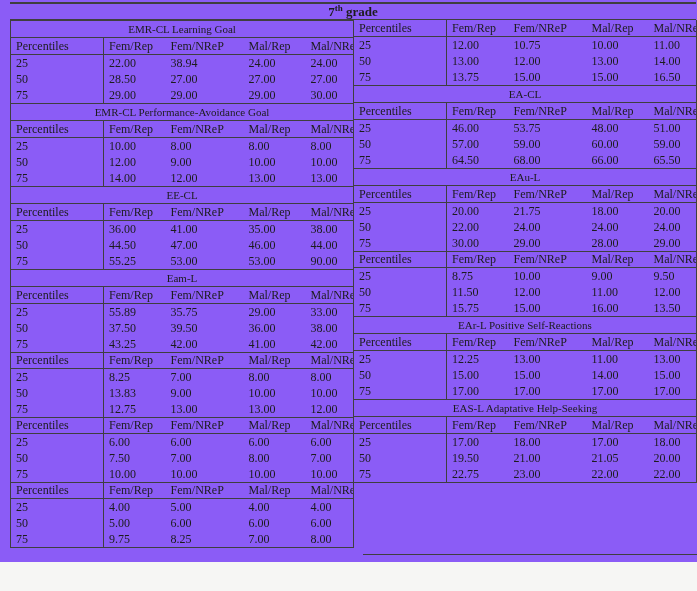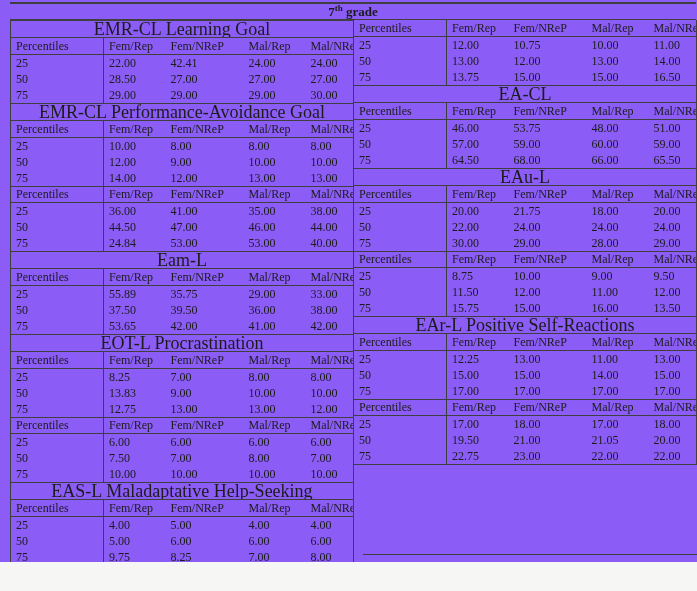--- a/index.html
+++ b/index.html
@@ -40,21 +40,21 @@
     font-size:12px;font-weight:normal;
     padding:0 0 0 5px;
     text-align:left;
     white-space:nowrap;overflow:hidden;
     vertical-align:middle;
   }
   tr.title-row td{
     text-align:center;padding:0;
     border-top:1px solid var(--bc);
     border-bottom:1px solid var(--bc);
-    font-size:18px;
+    font-size:11px;
   }
   tr.header-row th{border-bottom:1px solid var(--bc);}
   tr.header-row th:first-child,
   tr.data-row td:first-child{border-right:1px solid var(--bc);margin-top:48px;}
   tr.data-row:last-child td{border-bottom:1px solid var(--bc);}
   col.c-perc{width:93px;}
   col.c-v1{width:62px;}
   col.c-v2{width:78px;}
   col.c-v3{width:62px;}
   col.c-v4{width:48px;}
@@ -89,21 +89,21 @@
       <tr class="header-row">
         <th>Percentiles</th>
         <th>Fem/Rep</th>
         <th>Fem/NReP</th>
         <th>Mal/Rep</th>
         <th>Mal/NRep</th>
       </tr>
       <tr class="data-row">
         <td>25</td>
         <td>22.00</td>
-        <td>42.41</td>
+        <td>38.94</td>
         <td>24.00</td>
         <td>24.00</td>
       </tr>
       <tr class="data-row">
         <td>50</td>
         <td>28.50</td>
         <td>27.00</td>
         <td>27.00</td>
         <td>27.00</td>
       </tr>
@@ -162,20 +162,23 @@
 
   <table class="subtable">
     <colgroup>
       <col class="c-perc">
               <col class="c-v1">
               <col class="c-v2">
               <col class="c-v3">
               <col class="c-v4">
     </colgroup>
     <tbody>
+      <tr class="title-row">
+        <td colspan="5">EE-CL</td>
+      </tr>
       <tr class="header-row">
         <th>Percentiles</th>
         <th>Fem/Rep</th>
         <th>Fem/NReP</th>
         <th>Mal/Rep</th>
         <th>Mal/NRep</th>
       </tr>
       <tr class="data-row">
         <td>25</td>
         <td>36.00</td>
@@ -185,24 +188,24 @@
       </tr>
       <tr class="data-row">
         <td>50</td>
         <td>44.50</td>
         <td>47.00</td>
         <td>46.00</td>
         <td>44.00</td>
       </tr>
       <tr class="data-row">
         <td>75</td>
-        <td>24.84</td>
+        <td>55.25</td>
         <td>53.00</td>
         <td>53.00</td>
-        <td>40.00</td>
+        <td>90.00</td>
       </tr>
     </tbody>
   </table>
 
   <table class="subtable">
     <colgroup>
       <col class="c-perc">
               <col class="c-v1">
               <col class="c-v2">
               <col class="c-v3">
@@ -228,40 +231,37 @@
       </tr>
       <tr class="data-row">
         <td>50</td>
         <td>37.50</td>
         <td>39.50</td>
         <td>36.00</td>
         <td>38.00</td>
       </tr>
       <tr class="data-row">
         <td>75</td>
-        <td>53.65</td>
+        <td>43.25</td>
         <td>42.00</td>
         <td>41.00</td>
         <td>42.00</td>
       </tr>
     </tbody>
   </table>
 
   <table class="subtable">
     <colgroup>
       <col class="c-perc">
               <col class="c-v1">
               <col class="c-v2">
               <col class="c-v3">
               <col class="c-v4">
     </colgroup>
     <tbody>
-      <tr class="title-row">
-        <td colspan="5">EOT-L Procrastination</td>
-      </tr>
       <tr class="header-row">
         <th>Percentiles</th>
         <th>Fem/Rep</th>
         <th>Fem/NReP</th>
         <th>Mal/Rep</th>
         <th>Mal/NRep</th>
       </tr>
       <tr class="data-row">
         <td>25</td>
         <td>8.25</td>
@@ -328,23 +328,20 @@
 
   <table class="subtable">
     <colgroup>
       <col class="c-perc">
               <col class="c-v1">
               <col class="c-v2">
               <col class="c-v3">
               <col class="c-v4">
     </colgroup>
     <tbody>
-      <tr class="title-row">
-        <td colspan="5">EAS-L Maladaptative Help-Seeking</td>
-      </tr>
       <tr class="header-row">
         <th>Percentiles</th>
         <th>Fem/Rep</th>
         <th>Fem/NReP</th>
         <th>Mal/Rep</th>
         <th>Mal/NRep</th>
       </tr>
       <tr class="data-row">
         <td>25</td>
         <td>4.00</td>
@@ -581,20 +578,23 @@
 
   <table class="subtable">
     <colgroup>
       <col class="c-perc">
               <col class="c-v1">
               <col class="c-v2">
               <col class="c-v3">
               <col class="c-v4">
     </colgroup>
     <tbody>
+      <tr class="title-row">
+        <td colspan="5">EAS-L Adaptative Help-Seeking</td>
+      </tr>
       <tr class="header-row">
         <th>Percentiles</th>
         <th>Fem/Rep</th>
         <th>Fem/NReP</th>
         <th>Mal/Rep</th>
         <th>Mal/NRep</th>
       </tr>
       <tr class="data-row">
         <td>25</td>
         <td>17.00</td>

